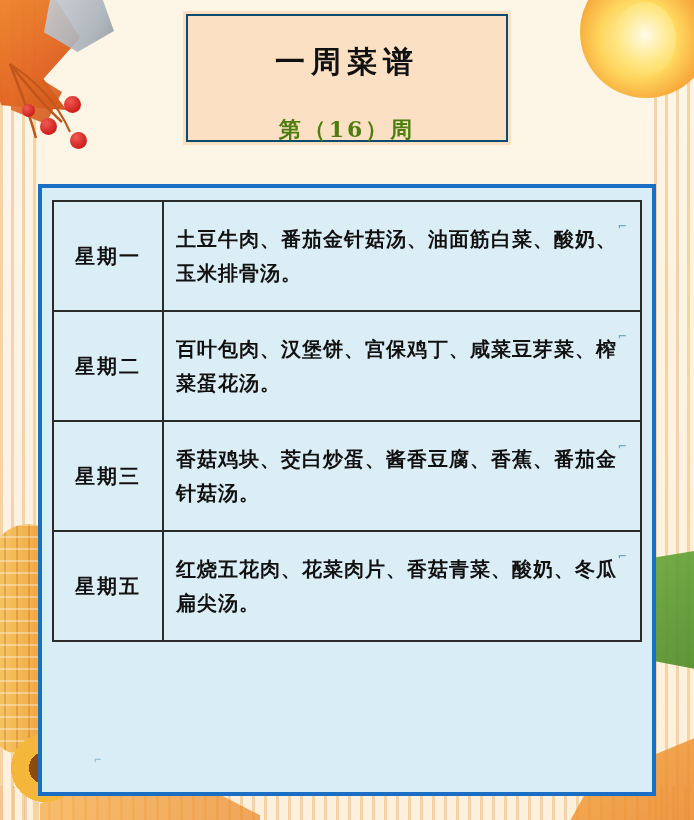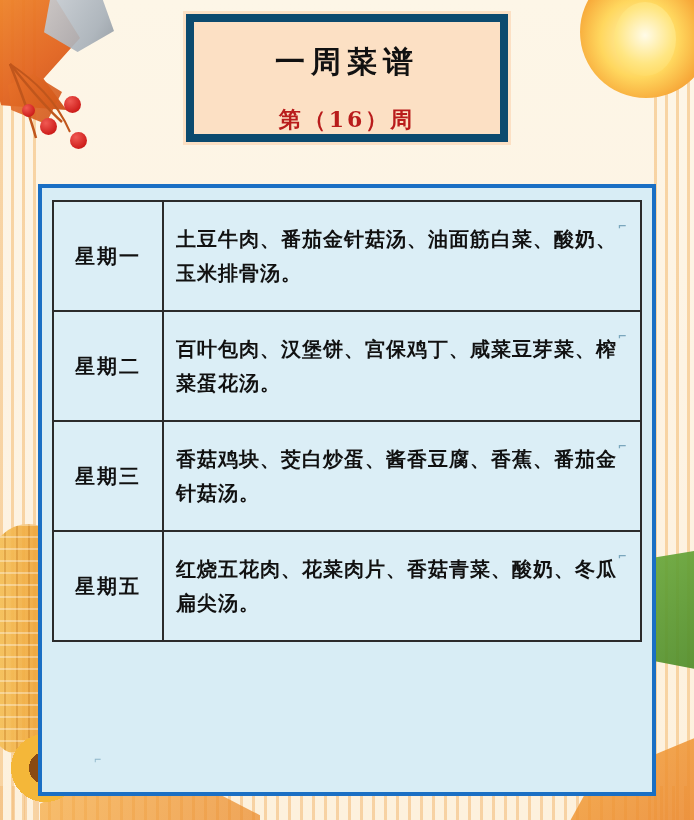--- a/index.html
+++ b/index.html
@@ -176,40 +176,40 @@
     z-index: 2;
     opacity: .75;
   }
 
   
   .title-card {
     position: absolute;
     left: 186px; top: 14px;
     width: 322px; height: 128px;
     background: #fce0c4;
-    border: 8px solid #0c4a6e;
+    border: 2px solid #0c4a6e;
     outline: 3px solid #fce0c4;
     z-index: 5;
     text-align: center;
-    padding-top: 20px;
+    padding-top: 26px;
   }
   .title-main {
     font-family: "DejaVu Serif", serif;
     font-size: 30px;
     font-weight: 700;
     letter-spacing: 6px;
     color: #111;
   }
   .title-sub {
-    margin-top: 22px;
+    margin-top: 32px;
     font-family: "DejaVu Serif", serif;
     font-size: 22px;
     font-weight: 700;
     letter-spacing: 3px;
-    color: #b91c1c;
+    color: #4d7c0f;
   }
 
   
   .table-wrap {
     position: absolute;
     left: 38px; top: 184px;
     width: 618px; height: 612px;
     background: #d8edf5;
     border: 4px solid #1a6fc4;
     z-index: 5;

